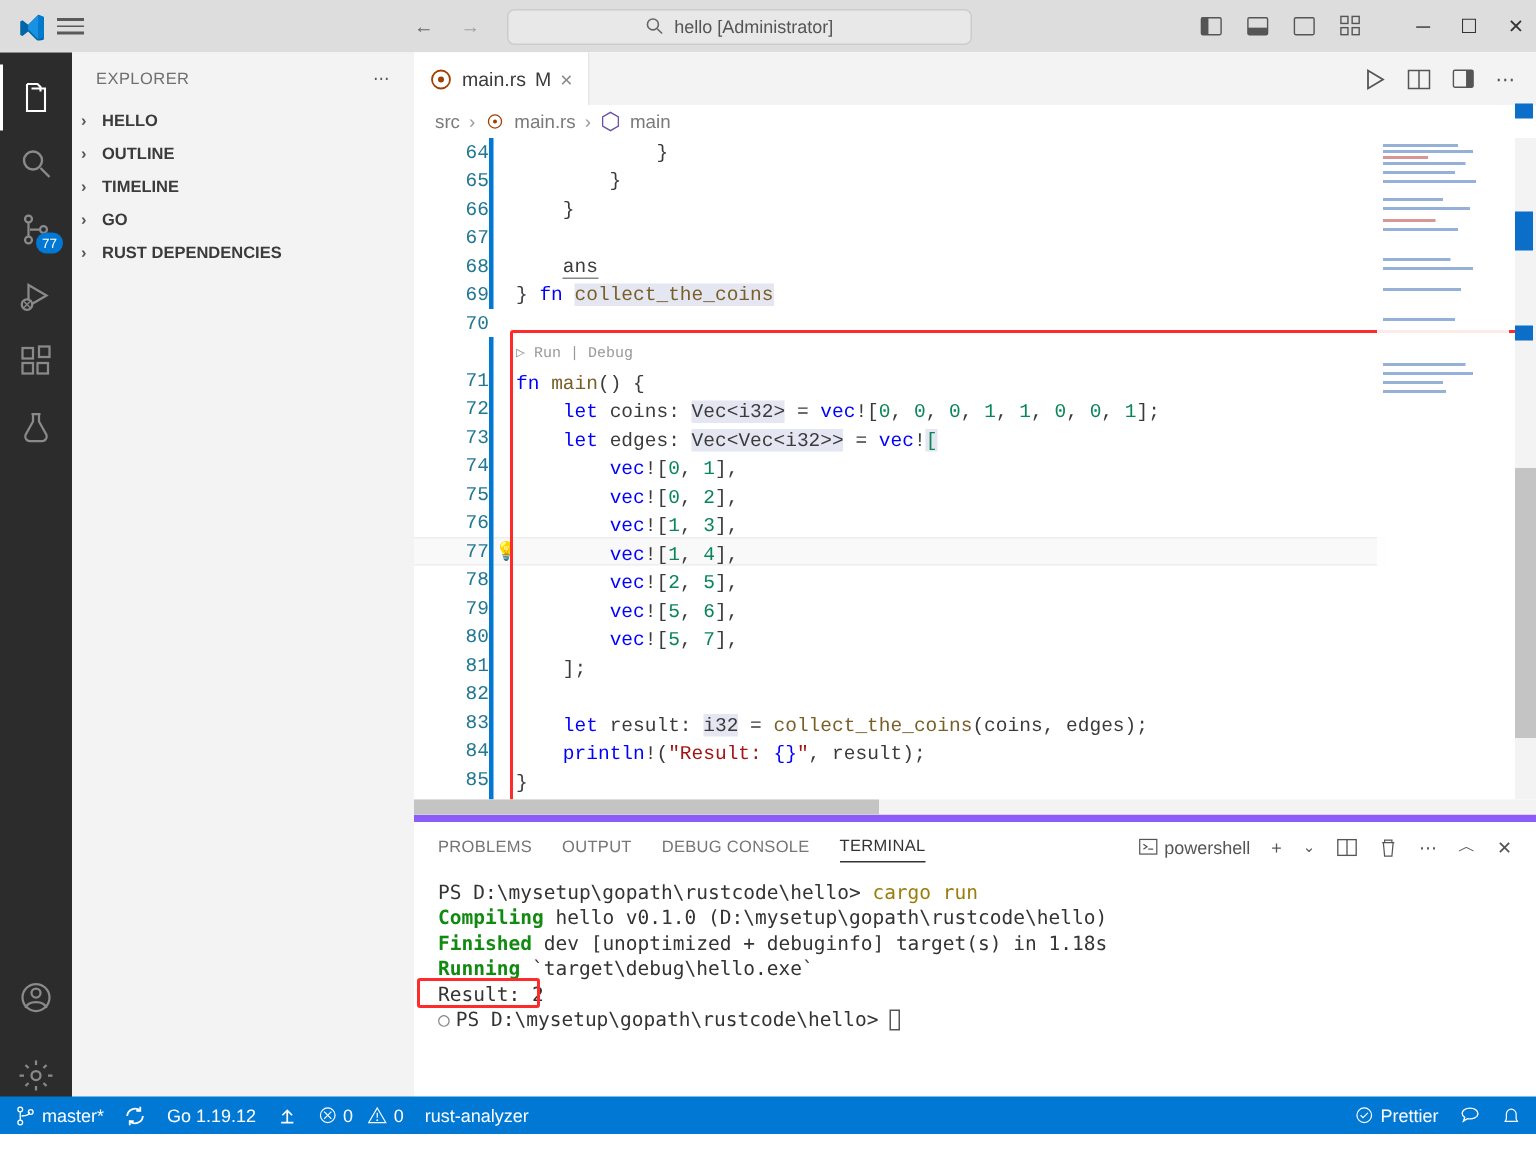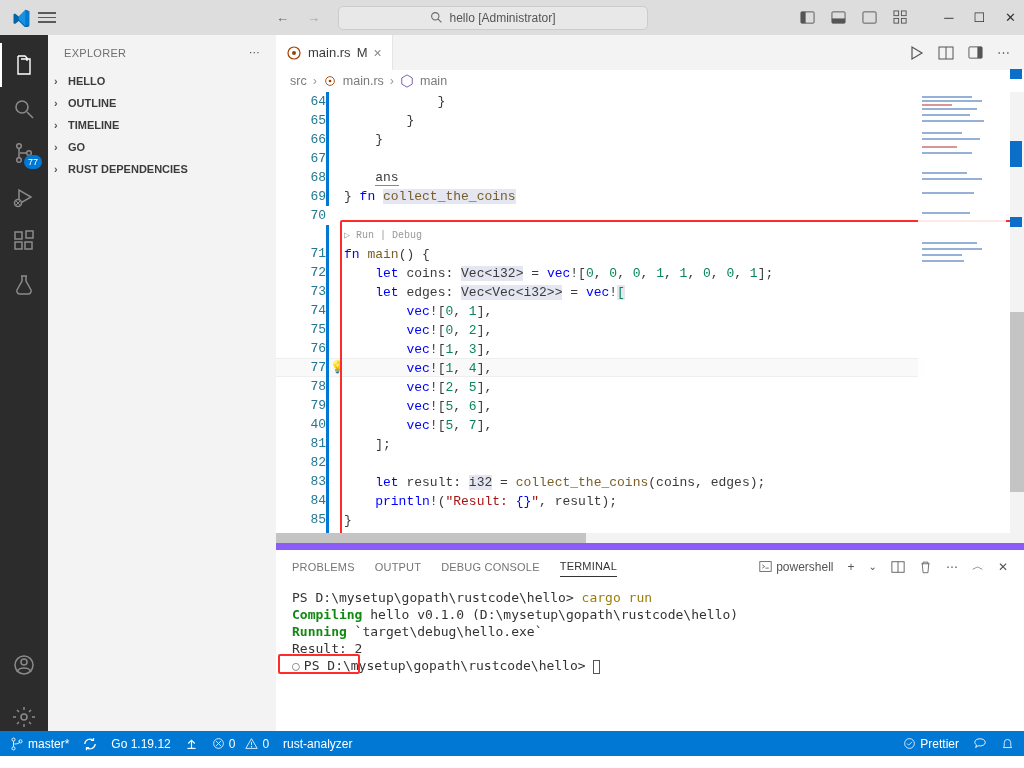--- a/index.html
+++ b/index.html
@@ -61,21 +61,21 @@
 .red-box { position:absolute; border:2.5px solid #ff2a2a; border-radius:2px; }
 .minimap { position:absolute; right:18px; top:0; width: 88px; height: 320px; background:linear-gradient(#fff,#fff); opacity:0.9; }
 .minimap .mm-line { position:absolute; left:4px; height:2px; background:#8aa9d4; }
 .minimap .mm-line.r { background:#d48a8a; }
 .scrollbar-v { position:absolute; right:0; top:0; bottom:0; width:14px; background:#f3f3f3;}
 .scrollbar-v .thumb { position:absolute; right:0; width:14px; background:#c4c4c4;}
 .scrollbar-h { height:10px; background:#f3f3f3; position:relative; }
 .scrollbar-h .thumb { position:absolute; left:0; height:10px; background:#c4c4c4; }
 
 
-.panel { height: 200px; border-top:7px solid #8b5cf6; display:flex; flex-direction:column; }
+.panel { height: 200px; border-top:5px solid #8b5cf6; display:flex; flex-direction:column; }
 .panel-tabs { height: 33px; display:flex; align-items:center; padding: 0 16px; gap: 20px; font-size:11px; color:#757575; }
 .panel-tabs .ptab { padding: 4px 0; letter-spacing: 0.2px;}
 .panel-tabs .ptab.active { color:#333; border-bottom:1px solid #333; }
 .panel-tabs .right { margin-left:auto; display:flex; align-items:center; gap:14px; color:#555; font-size:12px; }
 .panel-tabs .right .shell { display:flex; align-items:center; gap:4px; }
 .terminal { flex:1; padding: 6px 16px; font-family: Consolas, monospace; font-size: 13px; line-height: 17px; color:#333; position: relative;}
 .terminal .ps { color:#333; }
 .terminal .cmd { color:#9a7d0a; }
 .terminal .green { color:#118a11; }
 .terminal .bold { font-weight:bold; }
@@ -280,21 +280,21 @@
         <div class="ln"></div>
         <div class="ln">71</div>
         <div class="ln">72</div>
         <div class="ln">73</div>
         <div class="ln">74</div>
         <div class="ln">75</div>
         <div class="ln">76</div>
         <div class="ln">77</div>
         <div class="ln">78</div>
         <div class="ln">79</div>
-        <div class="ln">40</div>
+        <div class="ln">80</div>
         <div class="ln">81</div>
         <div class="ln">82</div>
         <div class="ln">83</div>
         <div class="ln">84</div>
         <div class="ln">85</div>
         <div class="ln">86</div>
       </div>
     <div class="gutter-border" id="gborder" style="height: 456px; background: linear-gradient(rgb(0, 120, 212) 0px, rgb(0, 120, 212) 114px, transparent 114px, transparent 133px, rgb(0, 120, 212) 133px, rgb(0, 120, 212) 100%);"></div>
     <div class="lightbulb" style="top:267px">💡</div>
     <div class="code-text" id="codetext"><div>            }</div><div>        }</div><div>    }</div><div>&nbsp;</div><div>    <span style="border-bottom:1px solid #888">ans</span></div><div>} <span class="kw">fn</span> <span class="ident-bg"><span class="fn">collect_the_coins</span></span></div><div>&nbsp;</div><div><span class="codelens">▷ Run | Debug</span></div><div><span class="kw">fn</span> <span class="fn">main</span>() {</div><div>    <span class="kw">let</span> coins: <span class="ty">Vec&lt;i32&gt;</span> = <span class="mc">vec</span>![<span class="num">0</span>, <span class="num">0</span>, <span class="num">0</span>, <span class="num">1</span>, <span class="num">1</span>, <span class="num">0</span>, <span class="num">0</span>, <span class="num">1</span>];</div><div>    <span class="kw">let</span> edges: <span class="ty">Vec&lt;Vec&lt;i32&gt;&gt;</span> = <span class="mc">vec</span>!<span class="faded-green">[</span></div><div>        <span class="mc">vec</span>![<span class="num">0</span>, <span class="num">1</span>],</div><div>        <span class="mc">vec</span>![<span class="num">0</span>, <span class="num">2</span>],</div><div>        <span class="mc">vec</span>![<span class="num">1</span>, <span class="num">3</span>],</div><div>        <span class="mc">vec</span>![<span class="num">1</span>, <span class="num">4</span>],</div><div>        <span class="mc">vec</span>![<span class="num">2</span>, <span class="num">5</span>],</div><div>        <span class="mc">vec</span>![<span class="num">5</span>, <span class="num">6</span>],</div><div>        <span class="mc">vec</span>![<span class="num">5</span>, <span class="num">7</span>],</div><div>    ];</div><div>&nbsp;</div><div>    <span class="kw">let</span> result: <span class="ty">i32</span> = <span class="fn">collect_the_coins</span>(coins, edges);</div><div>    <span class="mc">println</span>!(<span class="str">"Result: <span class="strph">{}</span>"</span>, result);</div><div>}</div><div>&nbsp;</div></div>
@@ -353,20 +353,21 @@
             <path d="M3 4h10M5 4V2h6v2M4 4l1 11h6l1-11" fill="none" stroke="#555"></path>
           </svg>
         <span>⋯</span>
         <span style="font-size:12px">︿</span>
         <span>✕</span>
       </div>
     </div>
     <div class="terminal">
       <div><span class="ps">PS D:\mysetup\gopath\rustcode\hello&gt; </span><span class="cmd">cargo run</span></div>
       <div><span class="green bold">   Compiling</span><span> hello v0.1.0 (D:\mysetup\gopath\rustcode\hello)</span></div>
+      <div><span class="green bold">    Finished</span><span> dev [unoptimized + debuginfo] target(s) in 1.18s</span></div>
       <div><span class="green bold">     Running</span><span> `target\debug\hello.exe`</span></div>
       <div><span>Result: 2</span></div>
       <div><span style="color:#888;margin-right:4px">○</span><span class="ps">PS D:\mysetup\gopath\rustcode\hello&gt; </span><span class="cursor"></span></div>
       <div class="term-redbox" style="left:2px; top:71px; width:82px; height:20px"></div>
     </div>
     <div class="term-scroll">
       <div class="tblue" style="top:0; height:10px"></div>
       <div class="tblue" style="top:72px; height:26px"></div>
       <div class="tblue" style="top:148px; height:10px"></div>
     </div>

